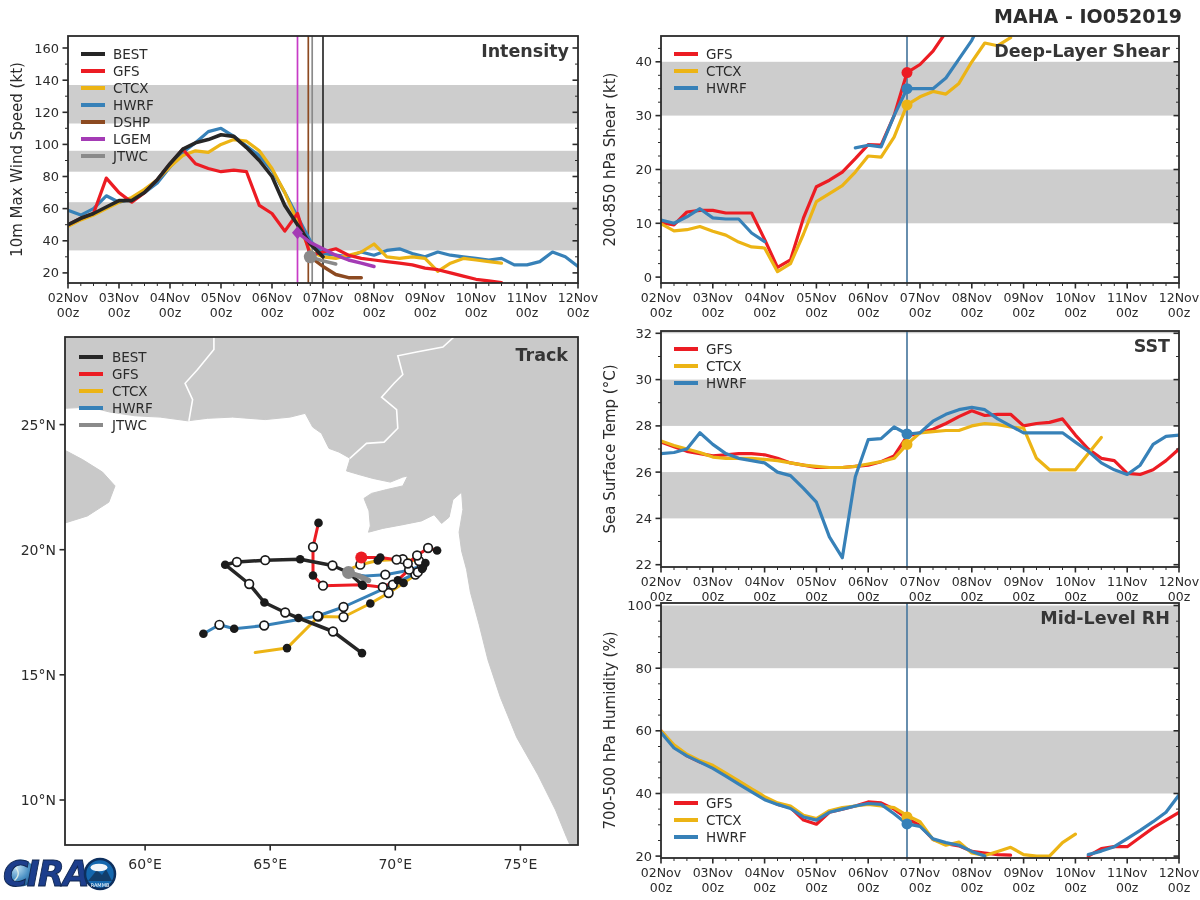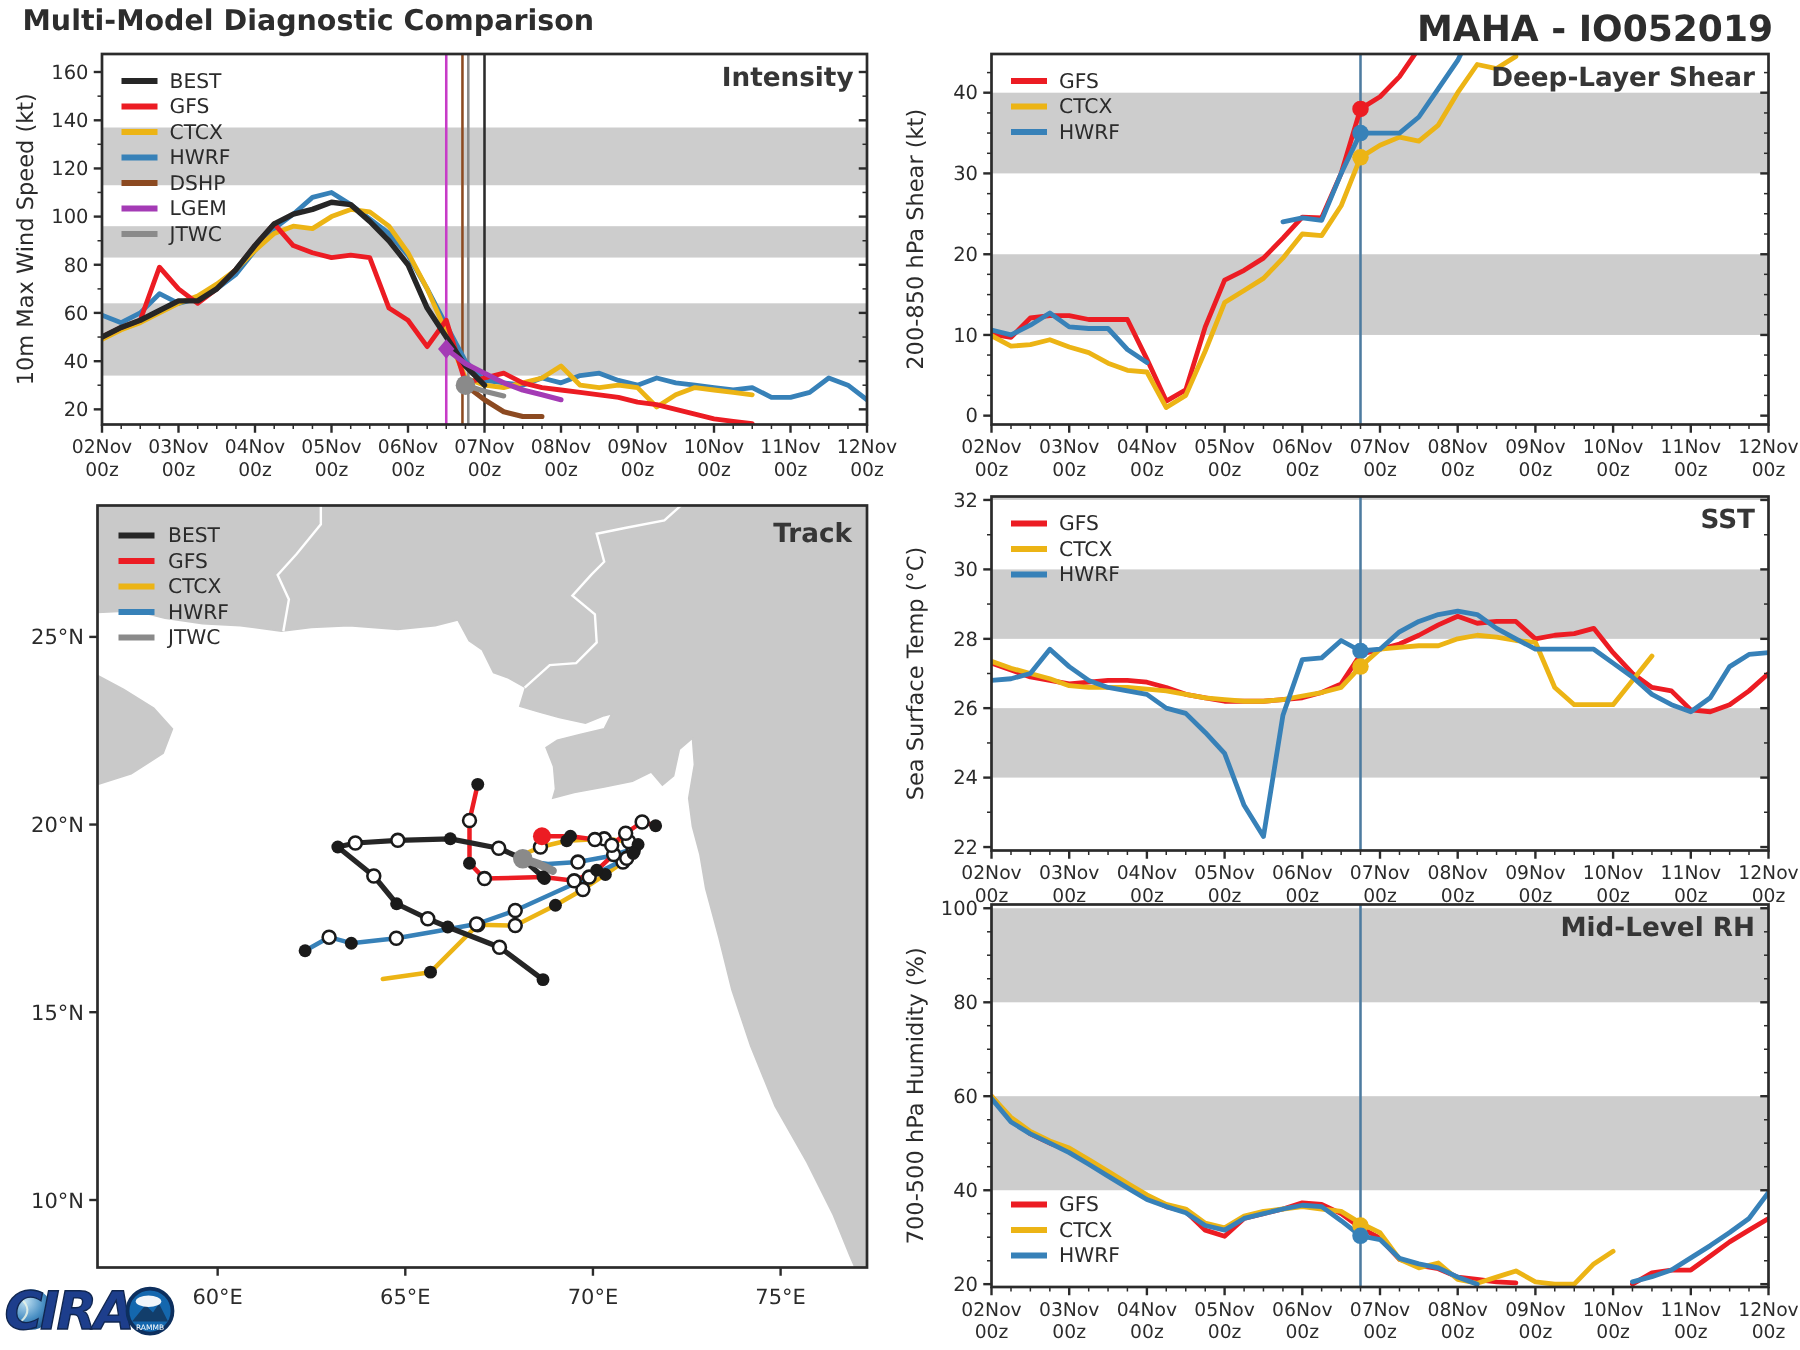--- a/index.html
+++ b/index.html
@@ -1,26 +1,25 @@
 <!DOCTYPE html>
 <html><head>
 <meta charset="utf-8">
 <style>
   html,body{margin:0;padding:0;background:#fff;}
   .page{position:relative;width:1200px;height:900px;background:#ffffff;overflow:hidden;
         font-family:"DejaVu Sans",sans-serif;}
   .t1{position:absolute;left:15px;top:3px;font-size:19px;font-weight:bold;color:#2d2d2d;}
-  .t2{position:absolute;right:18px;top:5px;font-size:24px;font-weight:bold;color:#2d2d2d;}
+  .t2{position:absolute;right:18px;top:5px;font-size:19px;font-weight:bold;color:#2d2d2d;}
   #fig{position:absolute;left:0;top:0;}
 </style>
 </head>
 <body>
 
 <div class="page">
-  <div class="t1">Multi-Model Diagnostic Comparison</div>
   <div class="t2">MAHA - IO052019</div>
   <svg id="fig" width="1200" height="900" font-family="DejaVu Sans, sans-serif">
       <g>
         <clipPath id="clintensity">
           <rect x="68" y="36" width="510" height="247"></rect>
         </clipPath>
         <rect x="68" y="202.2" width="510" height="48.2" fill="#cdcdcd"></rect>
         <rect x="68" y="150.8" width="510" height="20.9" fill="#cdcdcd"></rect>
         <rect x="68" y="85.0" width="510" height="38.5" fill="#cdcdcd"></rect>
         <line x1="297.5" y1="36" x2="297.5" y2="283" stroke="#c73bc7" stroke-width="1.7"></line>

